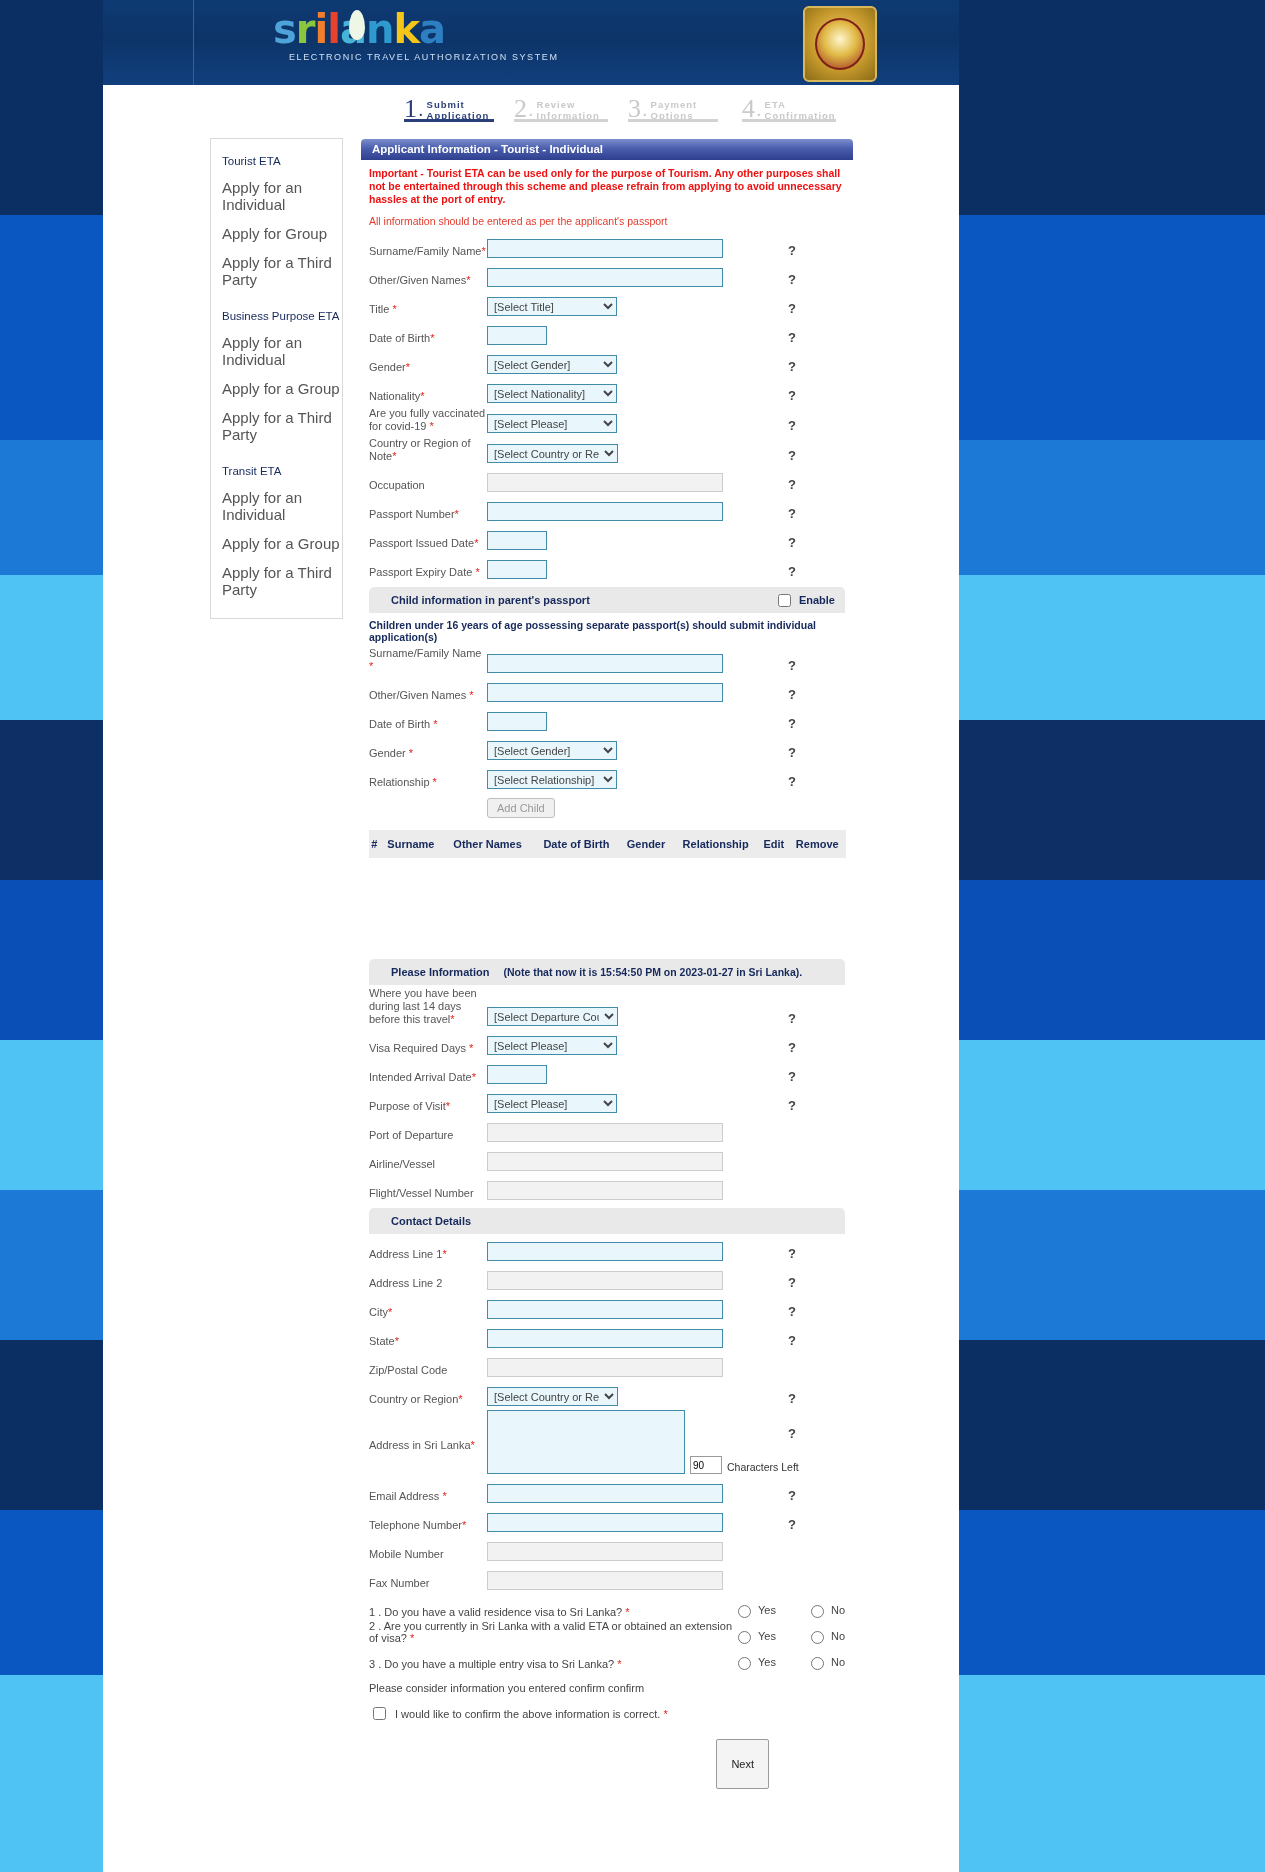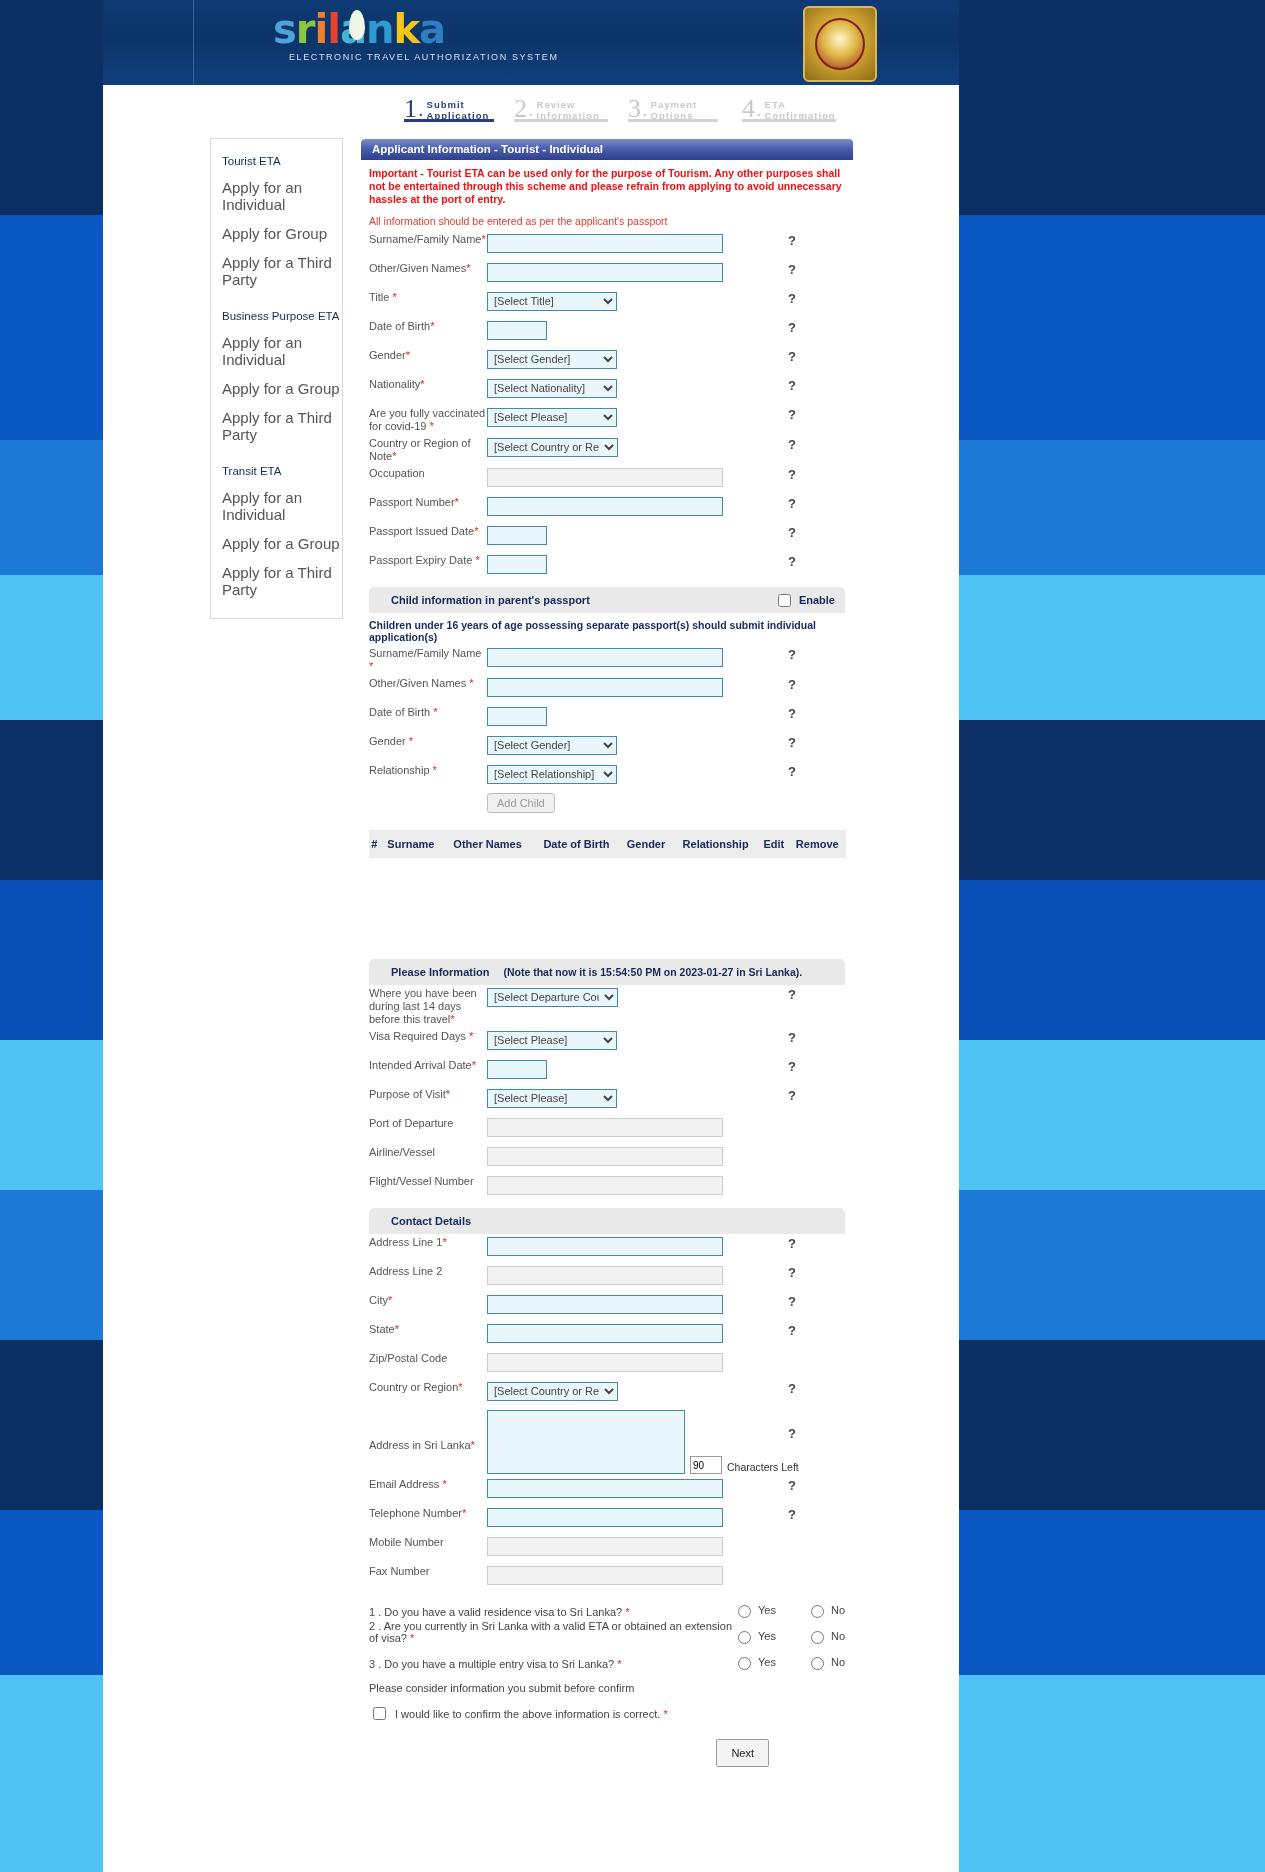--- a/index.html
+++ b/index.html
@@ -55,21 +55,21 @@
   .side-gap{height:10px;}
 
   
   .panel{position:absolute;left:361px;top:139px;width:492px;z-index:5;}
   .panel-title{height:21px;line-height:21px;color:#fff;font-size:11.5px;font-weight:bold;
     padding-left:11px;border-radius:4px 4px 0 0;
     background:linear-gradient(180deg,#7b8ece 0%,#4a5ead 45%,#2f3f8f 100%);}
   .alert{color:#ee1111;font-size:10.5px;font-weight:bold;line-height:13px;padding:7px 8px 0 8px;}
   .note{color:#e23b2e;font-size:10.5px;padding:9px 8px 4px 8px;}
 
-  .row{display:flex;align-items:flex-start;min-height:25px;padding:2px 0 2px 8px;position:relative;}
+  .row{display:flex;align-items:flex-end;min-height:25px;padding:2px 0 2px 8px;position:relative;}
   .lbl{width:118px;font-size:11px;color:#555;line-height:13px;flex:none;}
   .req{color:#e2231a;}
   .ctl{flex:none;}
   input.tx{height:15px;border:1px solid #3f8ba8;background:#e9f7fc;font-size:11px;
      padding:1px 3px;box-sizing:content-box;font-family:"Liberation Sans",sans-serif;}
   input.tx.wide{width:228px;}
   input.tx.date{width:52px;}
   input.tx.dis{border:1px solid #cccccc;background:#f2f2f2;}
   select.sel{height:19px;border:1px solid #3f8ba8;background:#e9f7fc;font-size:11px;color:#444;
      font-family:"Liberation Sans",sans-serif;padding:0 2px;}
@@ -85,21 +85,21 @@
      font-size:11px;font-weight:bold;color:#16295c;}
   .childnote{font-size:10.5px;font-weight:bold;color:#16295c;padding:6px 8px 2px 8px;}
 
   table.ctab{width:477px;margin:10px 0 0 8px;border-collapse:collapse;}
   table.ctab th{background:#ececec;font-size:11px;color:#16295c;height:26px;font-weight:bold;}
   .tab-space{height:95px;}
 
   .btn-sm{font-size:11px;color:#999;background:#f0f0f0;border:1px solid #bdbdbd;
      border-radius:3px;padding:3px 9px;font-family:"Liberation Sans",sans-serif;}
   .btn-next{font-size:11px;color:#222;background:#f4f4f4;border:1px solid #9a9a9a;
-     border-radius:2px;padding:7px 14px;font-family:"Liberation Sans",sans-serif;}
+     border-radius:2px;padding:18px 14px;font-family:"Liberation Sans",sans-serif;}
   .next-wrap{display:flex;justify-content:flex-end;padding:16px 84px 22px 0;}
 
   textarea.ta{width:192px;height:58px;border:1px solid #3f8ba8;background:#e9f7fc;resize:none;
      font-family:"Liberation Sans",sans-serif;font-size:11px;}
   .chars{display:flex;align-items:flex-end;gap:5px;}
   .chars input{width:26px;height:14px;border:1px solid #9a9a9a;background:#fff;font-size:10px;
      font-family:"Liberation Sans",sans-serif;}
   .chars span{font-size:10.5px;color:#333;padding-bottom:1px;}
 
   .qrow{display:flex;align-items:flex-end;min-height:26px;padding-left:8px;}
@@ -486,21 +486,21 @@
             <span>Yes</span>
           </label>
           <label class="radio">
             <input type="radio" name="q2" style="">
             <span>No</span>
           </label>
         </div>
       </div>
     </div>
 
-  <div class="consider">Please consider information you submit before confirm</div>
+  <div class="consider">Please consider information you entered confirm confirm</div>
   <label class="confirm">
     <input type="checkbox" style="">
     <span><span>I would like to confirm the above information is correct. </span><span class="req">*</span></span>
   </label>
 
   <div class="next-wrap">
     <button class="btn-next">Next</button>
   </div>
 </div>
 

